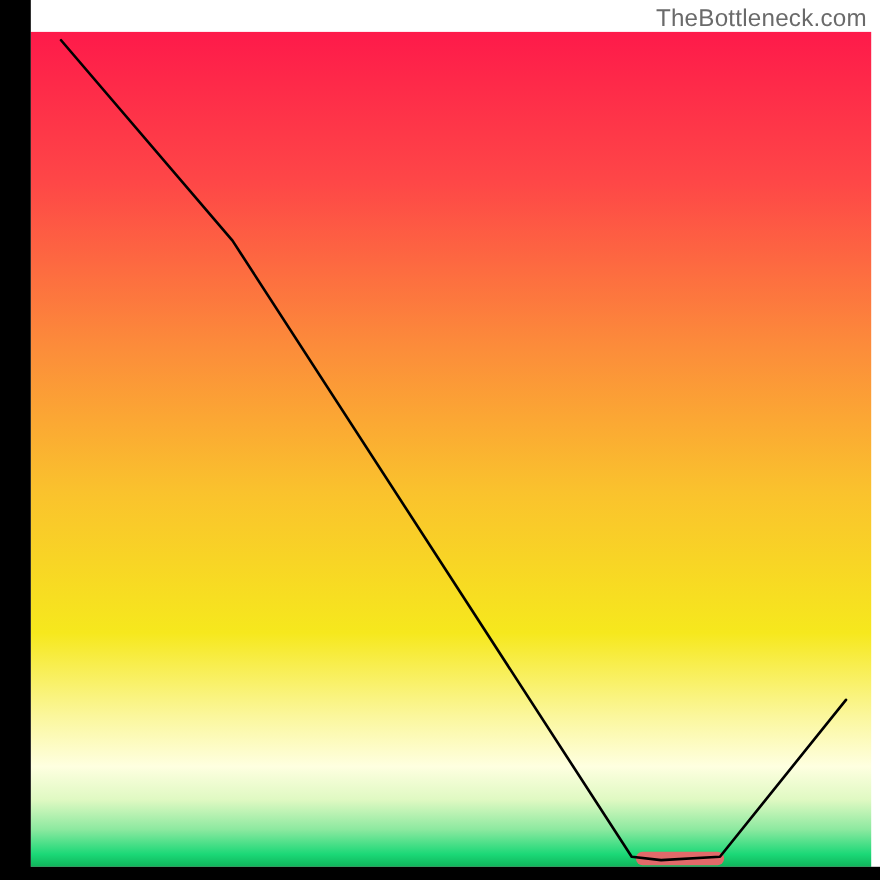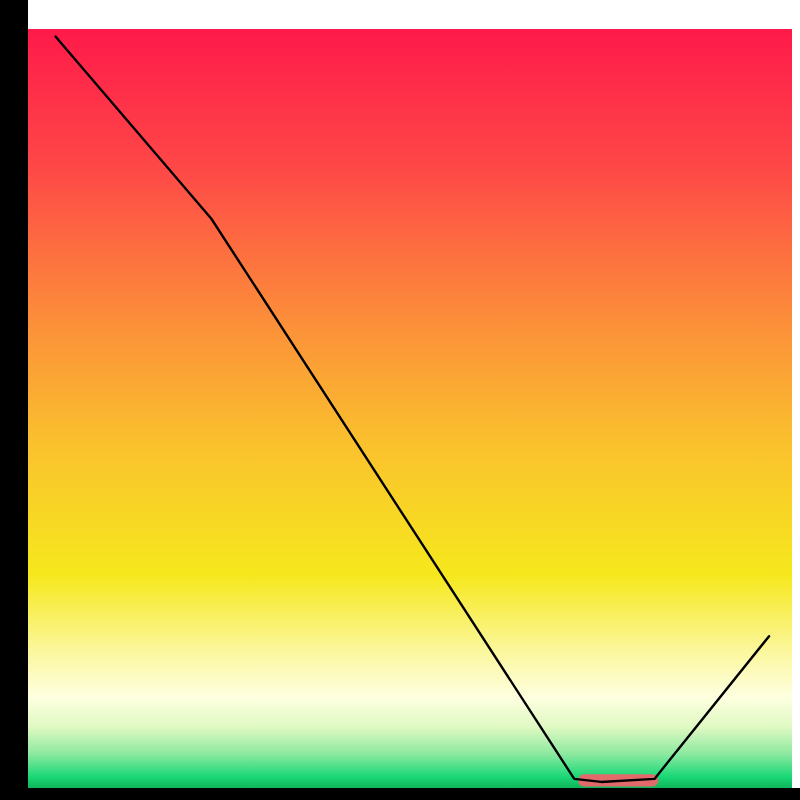--- a/index.html
+++ b/index.html
@@ -68,13 +68,14 @@
     </g>
 
     <g clip-path="url(#plot-clip)">
 
       <rect id="highlight-bar" rx="6.072" ry="6.072" fill="#e26a6a" x="578.08" y="774.34" width="80.22" height="12.14"></rect>
 
       <path id="curve-path" fill="none" stroke="#000000" stroke-width="2.4" stroke-linecap="round" stroke-linejoin="round" d="M 55.50 36.59 L 211.36 218.75 L 574.26 778.89 L 601.00 781.93 L 654.48 778.89 L 769.08 636.20"></path>
     </g>
   </svg>
 
+  <div class="watermark">TheBottleneck.com</div>
 </div>
 
 </body></html>

